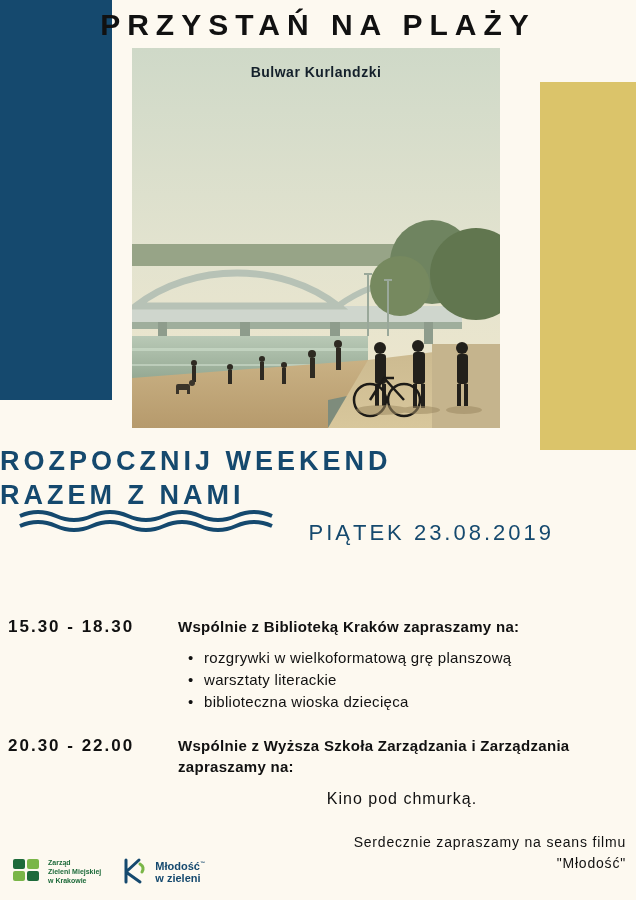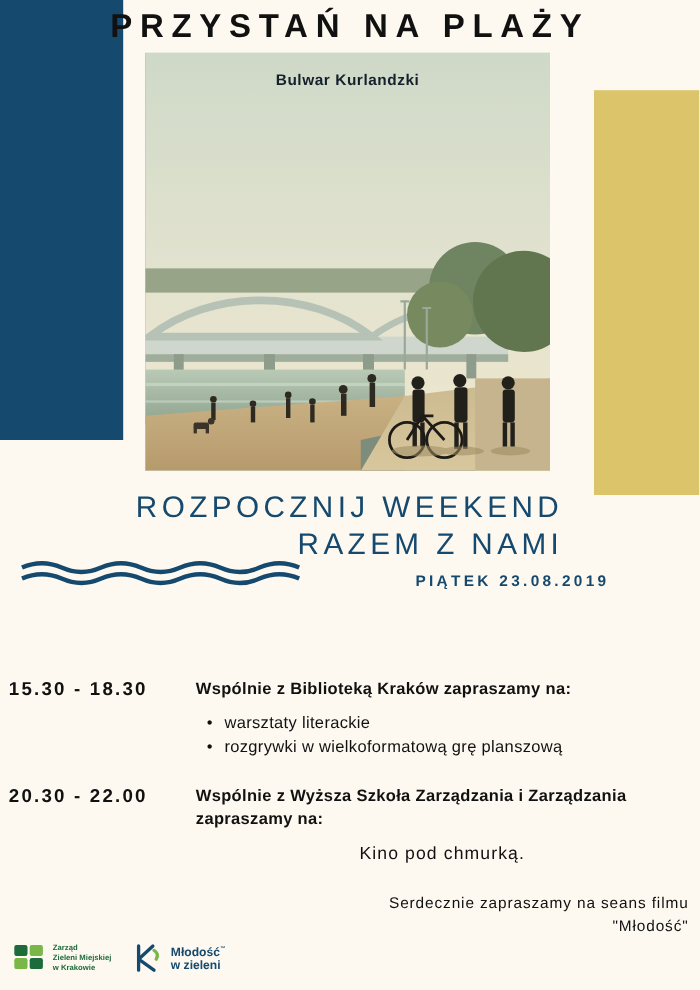--- a/index.html
+++ b/index.html
@@ -77,44 +77,44 @@
     color: #14202b;
     letter-spacing: 0.5px;
   }
 
   
   .headline {
     position: absolute;
     top: 444px;
     left: 0;
     width: 512px;
-    text-align: right;
+    text-align: left;
     color: #15496e;
-    font-weight: normal;
+    font-weight: bold;
     font-size: 27px;
     letter-spacing: 4px;
     line-height: 34px;
   }
   .headline .l2 { display: block; }
 
   .wave {
     position: absolute;
     left: 16px;
     top: 508px;
     width: 290px;
     height: 28px;
   }
 
   .date {
     position: absolute;
     top: 520px;
     right: 82px;
-    font-size: 14px;
+    font-size: 22px;
     letter-spacing: 3px;
-    font-weight: bold;
+    font-weight: normal;
     color: #15496e;
   }
 
   
   .schedule {
     position: absolute;
     top: 616px;
     left: 0;
     width: 636px;
   }
@@ -340,22 +340,23 @@
 
   <div class="date">PIĄTEK 23.08.2019</div>
 
   <div class="schedule">
 
     <div class="slot">
       <div class="slot-time">15.30 - 18.30</div>
       <div class="slot-body">
         <div class="slot-heading">Wspólnie z Biblioteką Kraków zapraszamy na:</div>
         <ul class="bullets">
+          <li>rozgrywki w wielkoformatową grę planszową</li>
           <li>warsztaty literackie</li>
-          <li>rozgrywki w wielkoformatową grę planszową</li>
+          <li>biblioteczna wioska dziecięca</li>
         </ul>
       </div>
     </div>
 
     <div class="slot slot-2">
       <div class="slot-time">20.30 - 22.00</div>
       <div class="slot-body">
         <div class="slot-heading">Wspólnie z Wyższa Szkoła Zarządzania i Zarządzania zapraszamy na:</div>
         <div class="center-line">Kino pod chmurką.</div>
         <div class="center-small">

